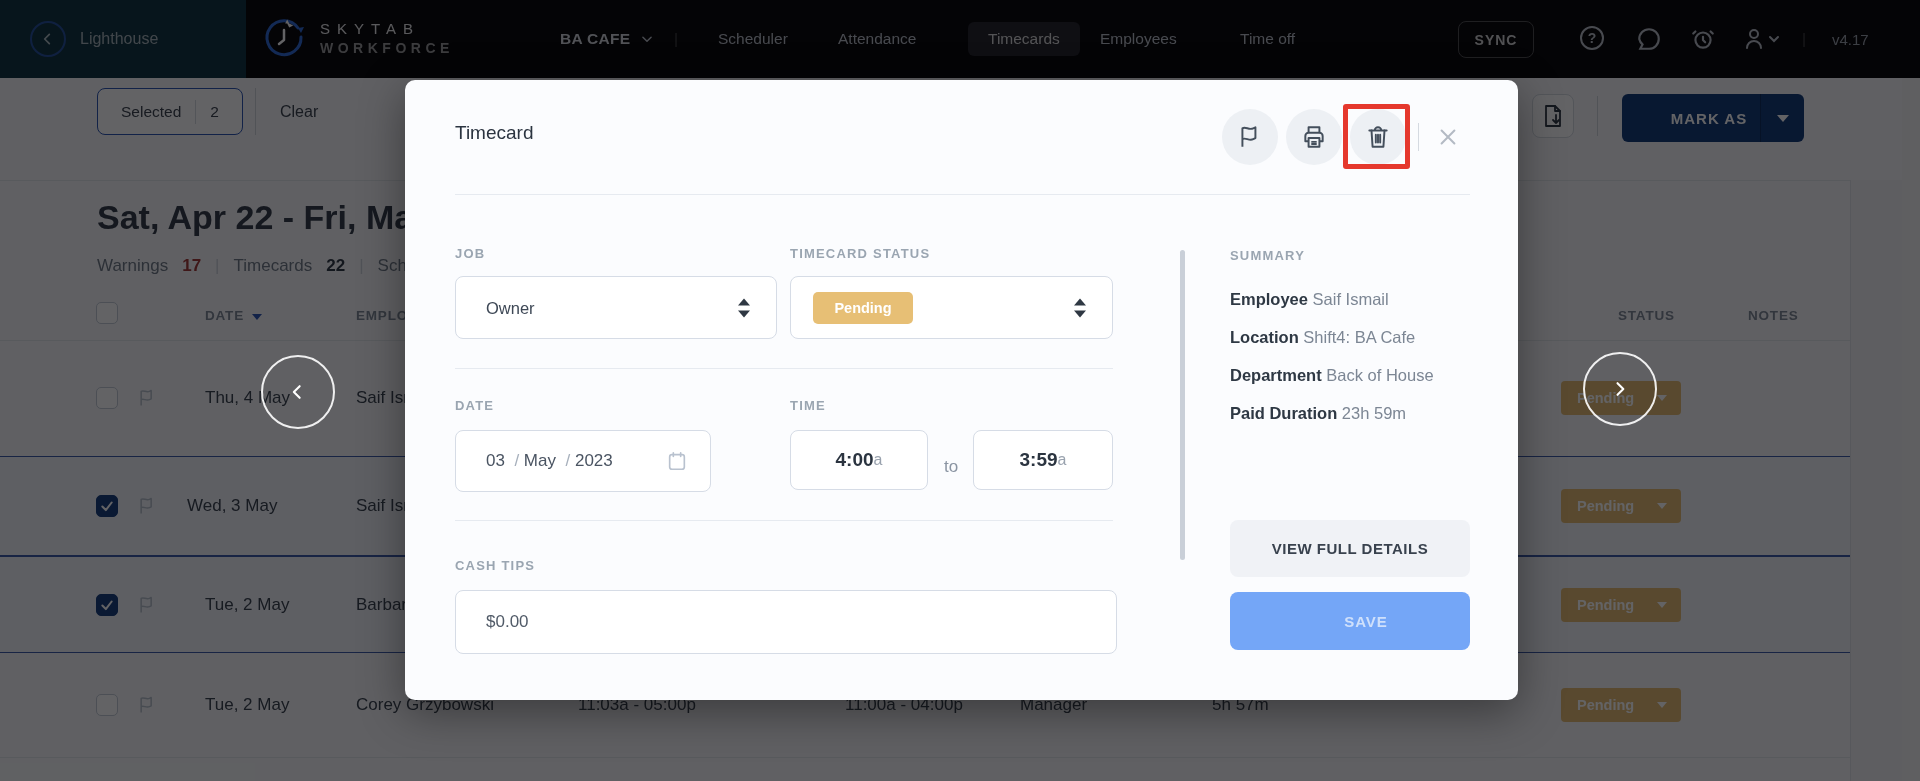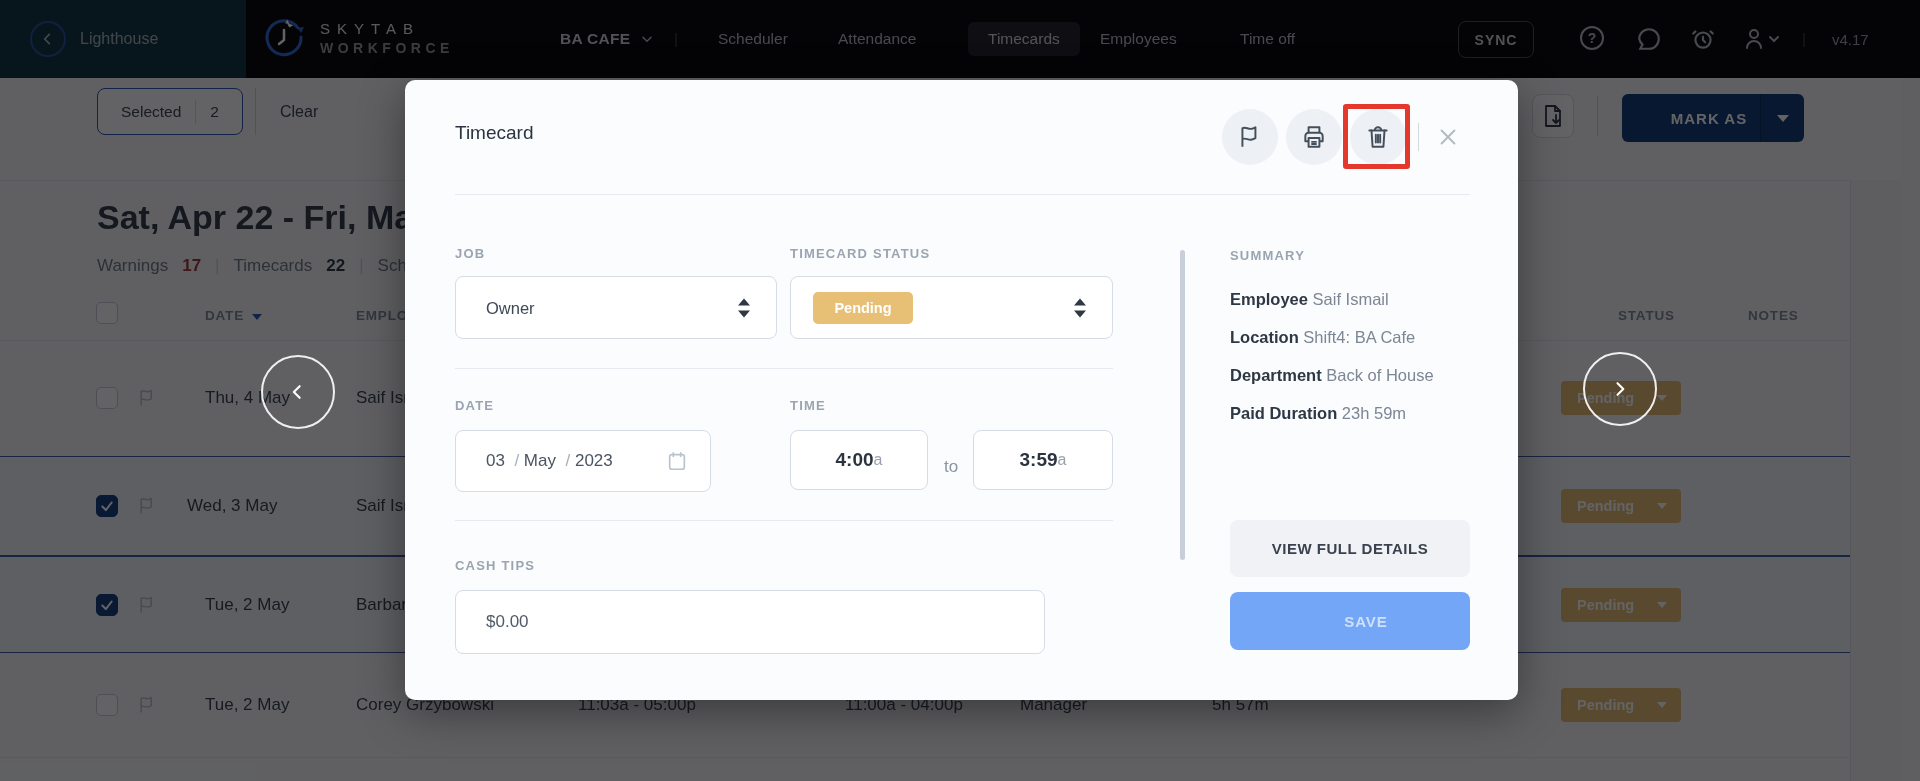--- a/index.html
+++ b/index.html
@@ -422,21 +422,21 @@
     </div>
     <div class="to-label">to</div>
     <div class="field time-field" style="left:568px; top:350px; width:140px; height:60px;">
       <span class="time-val">3:59</span>
         <span class="time-mer">a</span>
     </div>
 
     <div class="form-rule" style="top:440px;"></div>
 
     <div class="flabel" style="left:50px; top:478px;">CASH TIPS</div>
-    <div class="field" style="left:50px; top:510px; width:590px; height:64px;">
+    <div class="field" style="left:50px; top:510px; width:662px; height:64px;">
       <span class="field-text" style="font-size:17px; color:#515b68;">$0.00</span>
     </div>
 
     <div class="modal-scroll"></div>
 
     <div class="sum-heading">SUMMARY</div>
     <div class="sum-row" style="top:210px;">
       <b>Employee</b> <span>Saif Ismail</span>
     </div>
     <div class="sum-row" style="top:248px;">

